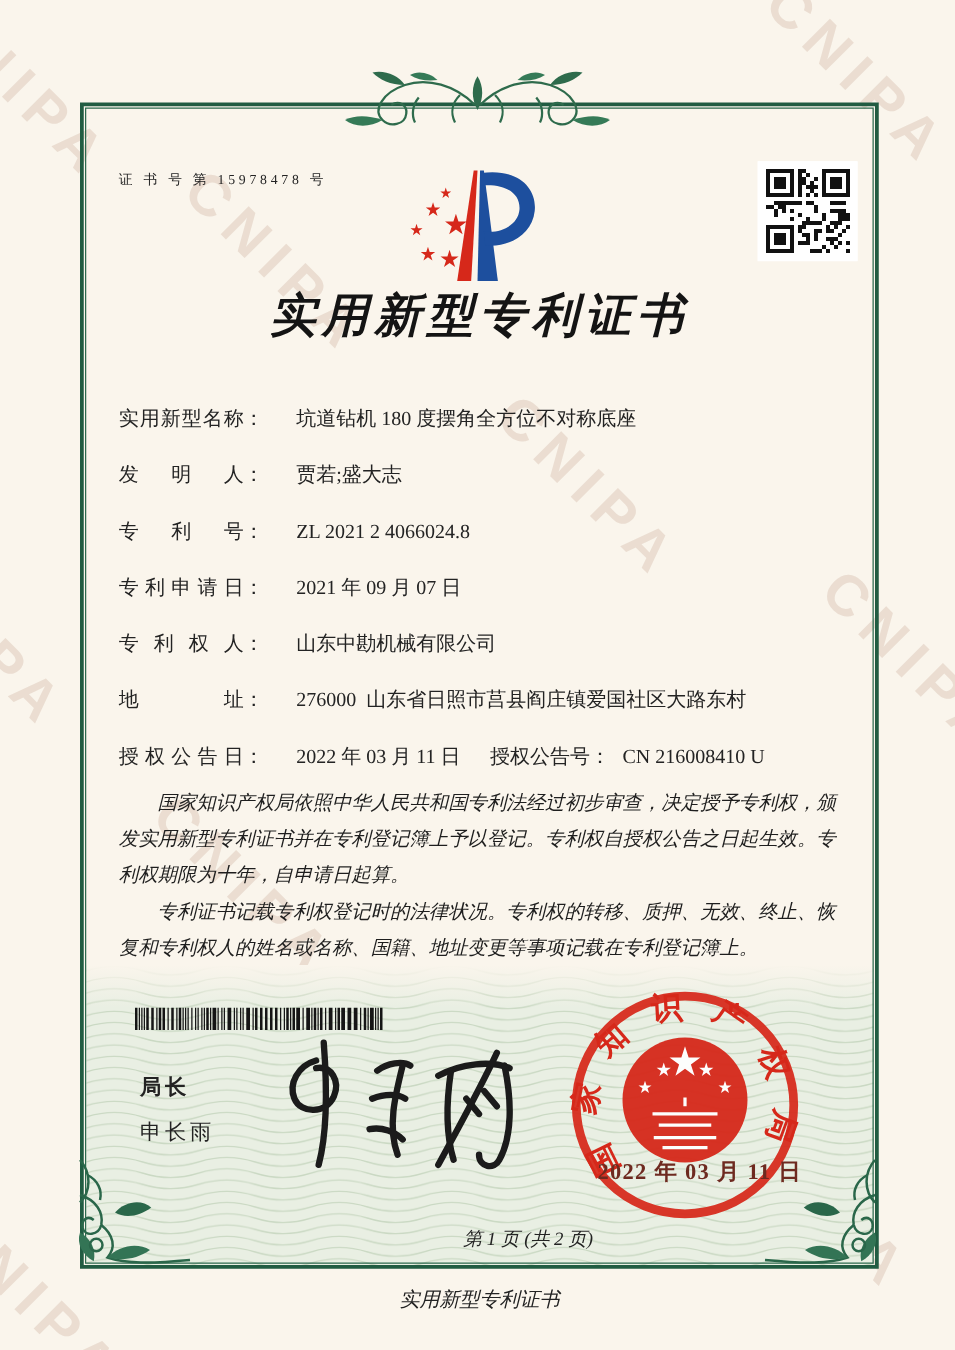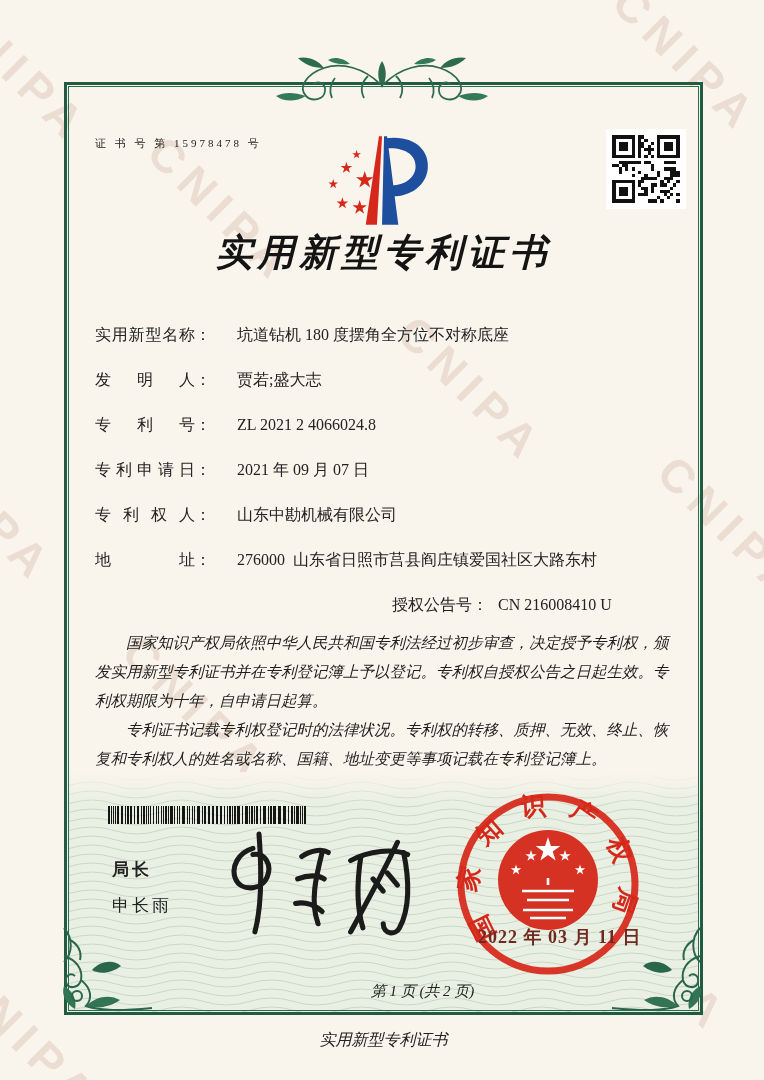--- a/index.html
+++ b/index.html
@@ -235,20 +235,21 @@
 
   <div class="abs title">实用新型专利证书</div>
 
   <div class="abs fields" id="fields">
       <div class="f-row"><span class="f-label">实用新型名称</span><span>：</span><span class="f-value">坑道钻机 180 度摆角全方位不对称底座</span></div>
       <div class="f-row"><span class="f-label">发明人</span><span>：</span><span class="f-value">贾若;盛大志</span></div>
       <div class="f-row"><span class="f-label">专利号</span><span>：</span><span class="f-value">ZL 2021 2 4066024.8</span></div>
       <div class="f-row"><span class="f-label">专利申请日</span><span>：</span><span class="f-value">2021 年 09 月 07 日</span></div>
       <div class="f-row"><span class="f-label">专利权人</span><span>：</span><span class="f-value">山东中勘机械有限公司</span></div>
       <div class="f-row"><span class="f-label">地址</span><span>：</span><span class="f-value">276000  山东省日照市莒县阎庄镇爱国社区大路东村</span></div>
+      <div class="f-row"><span class="f-label">授权公告日</span><span>：</span><span class="f-value">2022 年 03 月 11 日</span></div>
     </div>
 
   <div class="abs grant-no">
     <span>授权公告号</span><span>：</span><span class="f-value">CN 216008410 U</span>
   </div>
 
   <div class="abs body-text">
     <p>国家知识产权局依照中华人民共和国专利法经过初步审查，决定授予专利权，颁发实用新型专利证书并在专利登记簿上予以登记。专利权自授权公告之日起生效。专利权期限为十年，自申请日起算。</p>
     <p>专利证书记载专利权登记时的法律状况。专利权的转移、质押、无效、终止、恢复和专利权人的姓名或名称、国籍、地址变更等事项记载在专利登记簿上。</p>
   </div>

